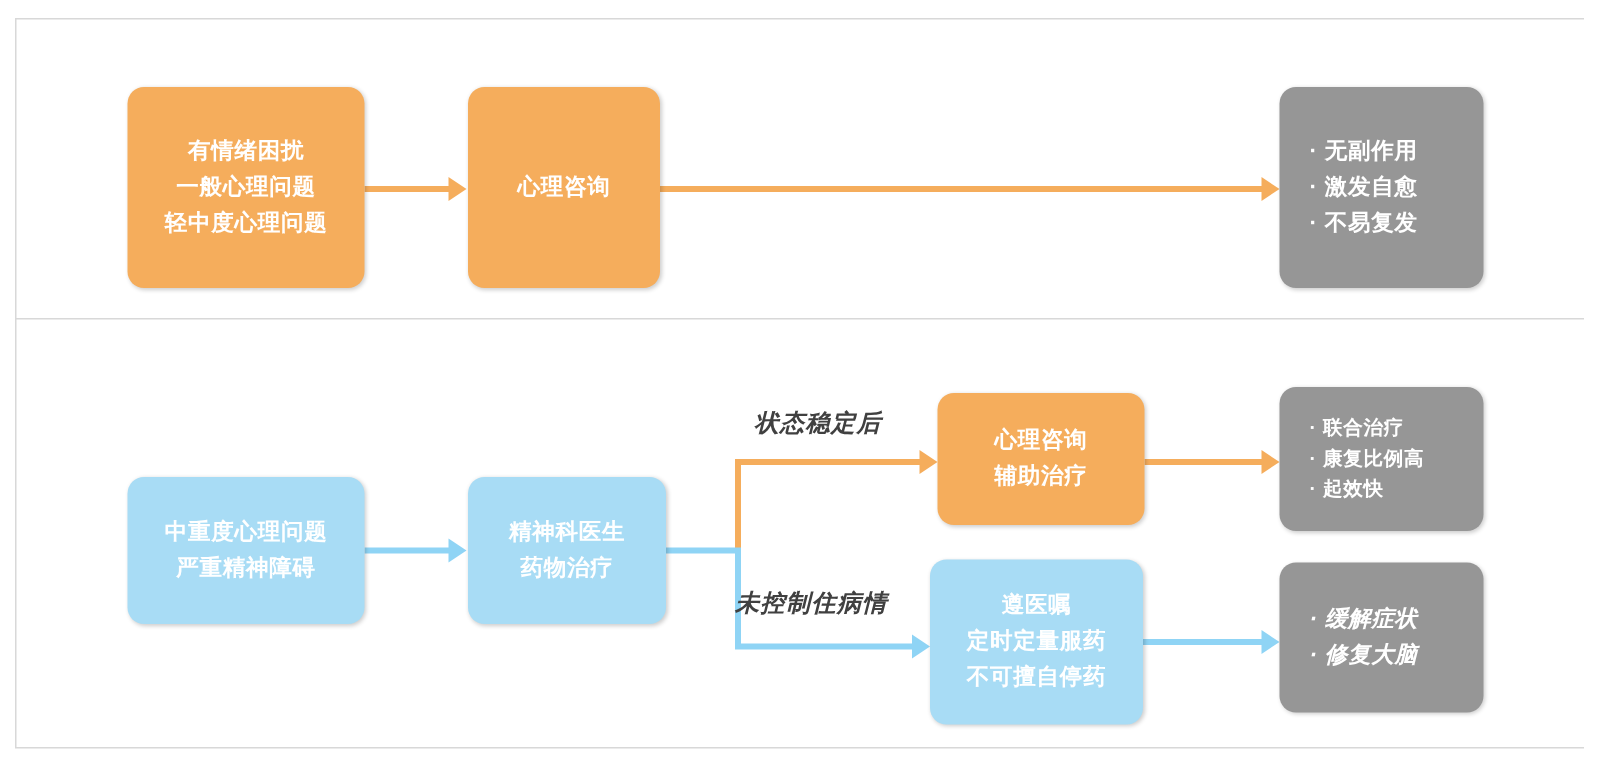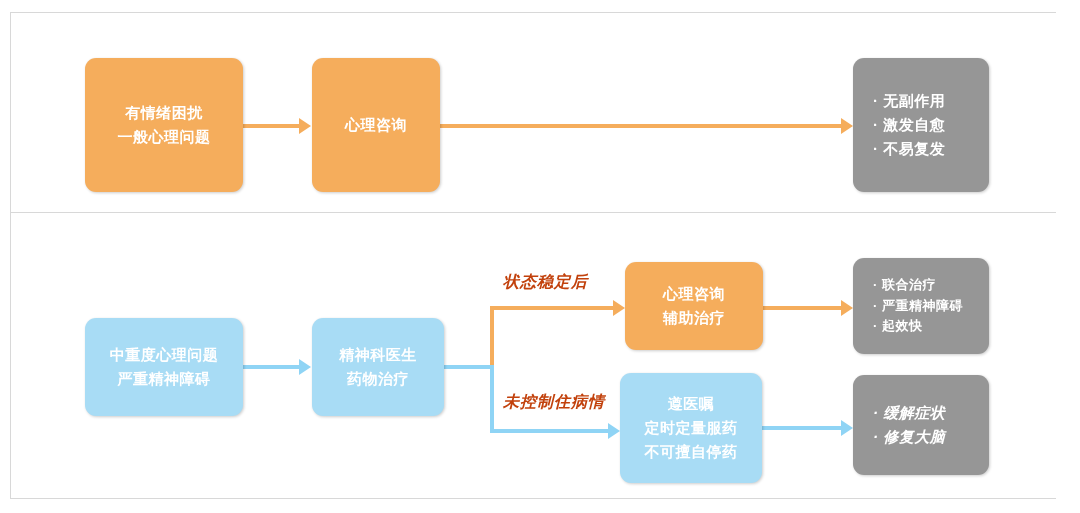--- a/index.html
+++ b/index.html
@@ -82,37 +82,38 @@
     z-index: 2;
   }
   .arrowhead.a-orange { border-left: 12px solid #F5AD5C; }
   .arrowhead.a-blue   { border-left: 12px solid #8FD4F5; }
 
   
   .edge-label {
     position: absolute;
     font-style: italic;
     font-weight: bold;
-    color: #c2410c;
+    color: #404040;
     white-space: nowrap;
     z-index: 4;
     letter-spacing: 1px;
   }
 </style>
 </head>
 <body>
 
 <div id="canvas">
 
   <div class="frame"></div>
   <div class="divider"></div>
 
   <div class="node orange" style="left:85px; top:58px; width:158px; height:134px; font-size:15px;">
     <span class="ln">有情绪困扰</span>
     <span class="ln">一般心理问题</span>
+    <span class="ln">轻中度心理问题</span>
   </div>
 
   <div class="hline c-orange" style="left:243px; top:124px; width:58px;"></div>
   <div class="arrowhead a-orange" style="left:299px; top:118px;"></div>
 
   <div class="node orange" style="left:312px; top:58px; width:128px; height:134px; font-size:15px;">
     <span class="ln">心理咨询</span>
   </div>
 
   <div class="hline c-orange" style="left:440px; top:124px; width:404px;"></div>
@@ -151,28 +152,28 @@
   <div class="node orange" style="left:625px; top:262px; width:138px; height:88px; font-size:15px;">
     <span class="ln">心理咨询</span>
     <span class="ln">辅助治疗</span>
   </div>
 
   <div class="hline c-orange" style="left:763px; top:306px; width:81px;"></div>
   <div class="arrowhead a-orange" style="left:841px; top:300px;"></div>
 
   <div class="node gray listbox" style="left:853px; top:258px; width:136px; height:96px; font-size:13px;">
     <span class="ln">· 联合治疗</span>
-    <span class="ln">· 严重精神障碍</span>
+    <span class="ln">· 康复比例高</span>
     <span class="ln">· 起效快</span>
   </div>
 
   <div class="hline c-blue" style="left:490px; top:429px; width:125px;"></div>
   <div class="arrowhead a-blue" style="left:608px; top:423px;"></div>
 
-  <div class="edge-label" style="left:503px; top:392px; font-size:16px;">未控制住病情</div>
+  <div class="edge-label" style="left:490px; top:392px; font-size:16px;">未控制住病情</div>
 
   <div class="node blue" style="left:620px; top:373px; width:142px; height:110px; font-size:15px;">
     <span class="ln">遵医嘱</span>
     <span class="ln">定时定量服药</span>
     <span class="ln">不可擅自停药</span>
   </div>
 
   <div class="hline c-blue" style="left:762px; top:426px; width:82px;"></div>
   <div class="arrowhead a-blue" style="left:841px; top:420px;"></div>
 

